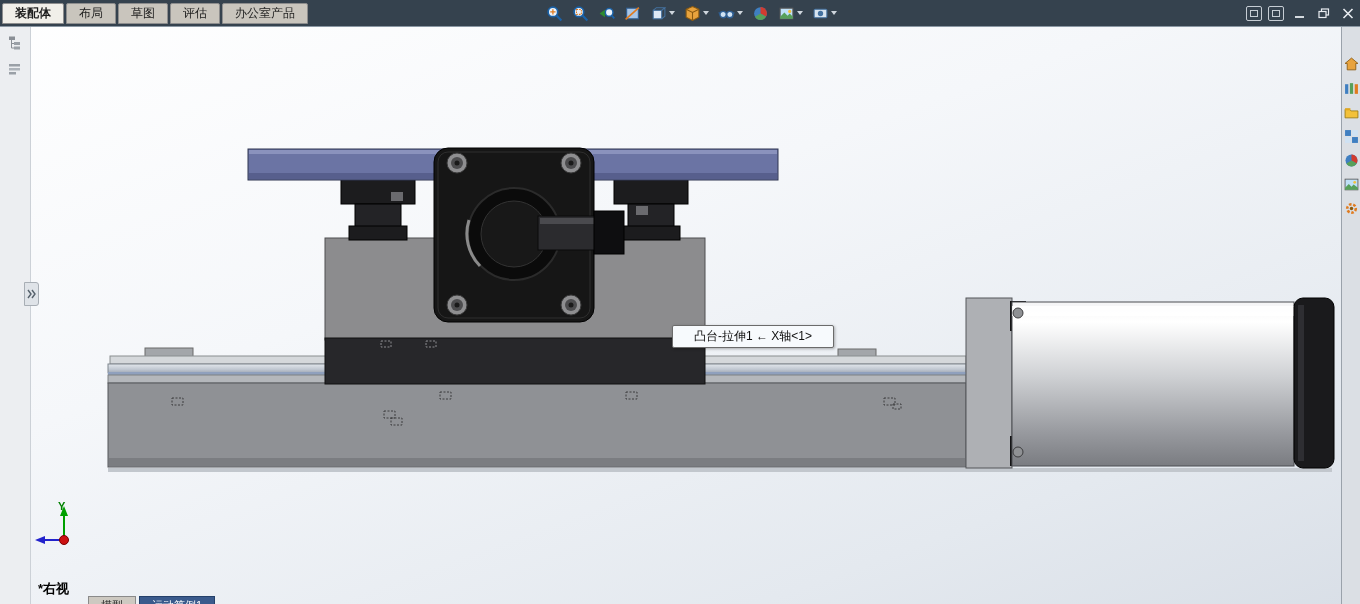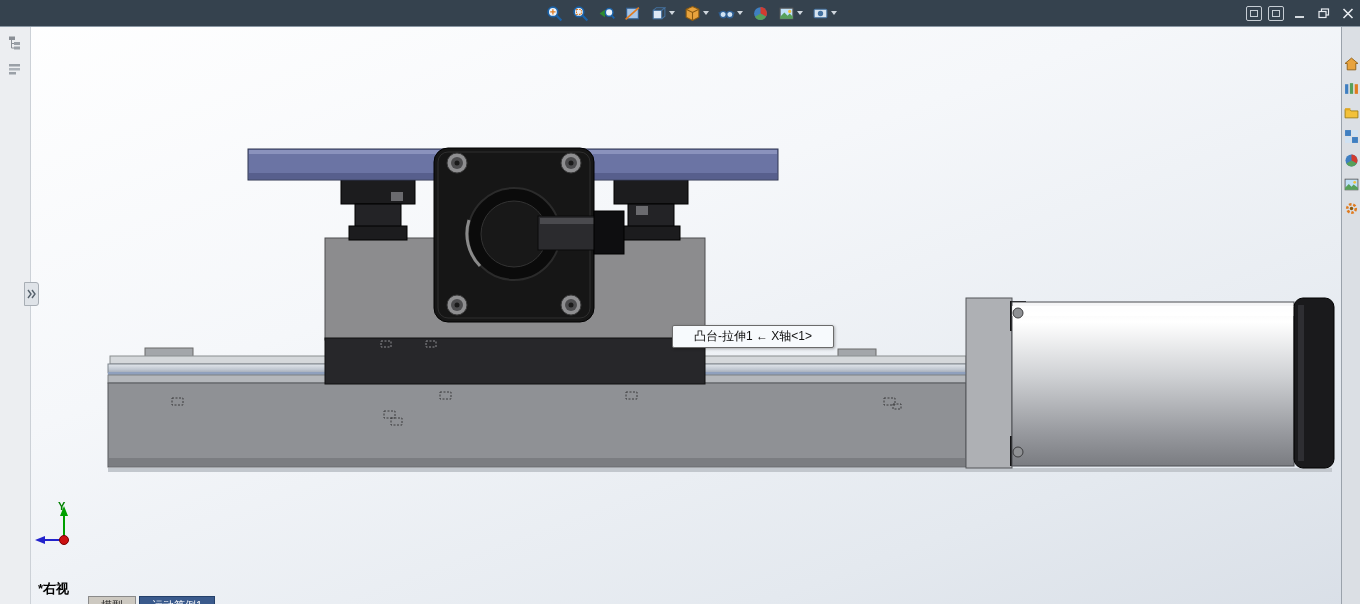--- a/index.html
+++ b/index.html
@@ -167,20 +167,27 @@
     <polygon points="64,506 60,516 68,516" fill="#00a000"></polygon>
     <line x1="64" y1="540" x2="44" y2="540" stroke="#2222cc" stroke-width="2"></line>
     <polygon points="35,540 45,536 45,544" fill="#2222cc"></polygon>
     <circle cx="64" cy="540" r="4.5" fill="#cc1111" stroke="#7a0000"></circle>
     <text x="58" y="510" font-size="11" font-weight="bold" fill="#008000">Y</text>
     <text x="24" y="545" font-size="11" font-weight="bold" fill="#2222cc">Z</text>
   </g>
 </svg>
 
 <div class="topbar">
+  <div class="cmd-tabs">
+    <div class="cmd-tab active">装配体</div>
+    <div class="cmd-tab">布局</div>
+    <div class="cmd-tab">草图</div>
+    <div class="cmd-tab">评估</div>
+    <div class="cmd-tab">办公室产品</div>
+  </div>
 
   <div class="hud">
     <div class="hud-btn">
       <svg width="17" height="17" viewBox="0 0 16 16">
           <circle cx="6.5" cy="6.5" r="4.5" fill="#eaf2fb" stroke="#1a62a8" stroke-width="1.6"></circle>
           <line x1="10" y1="10" x2="14.5" y2="14.5" stroke="#1a62a8" stroke-width="2"></line>
           <path d="M4 6.5h5M6.5 4v5" stroke="#e07b1f" stroke-width="1.2"></path>
         </svg>
     </div>
     <div class="hud-btn">

